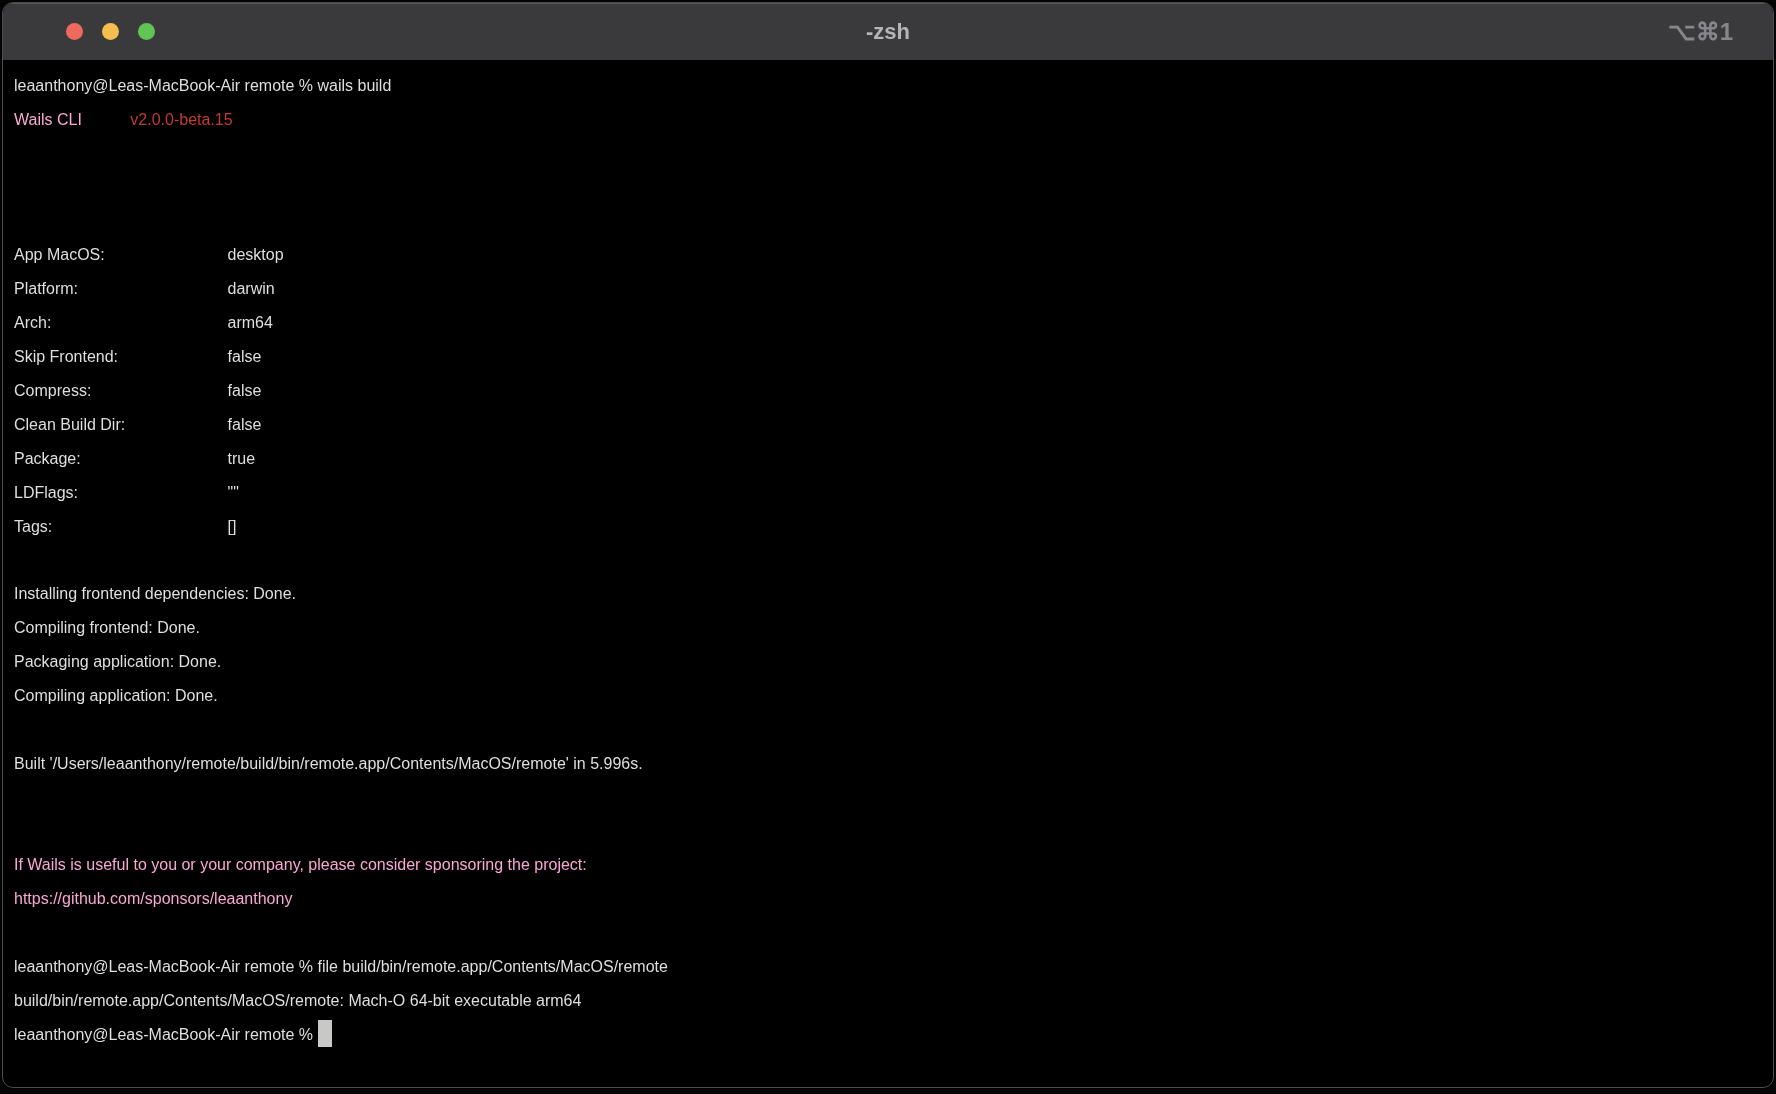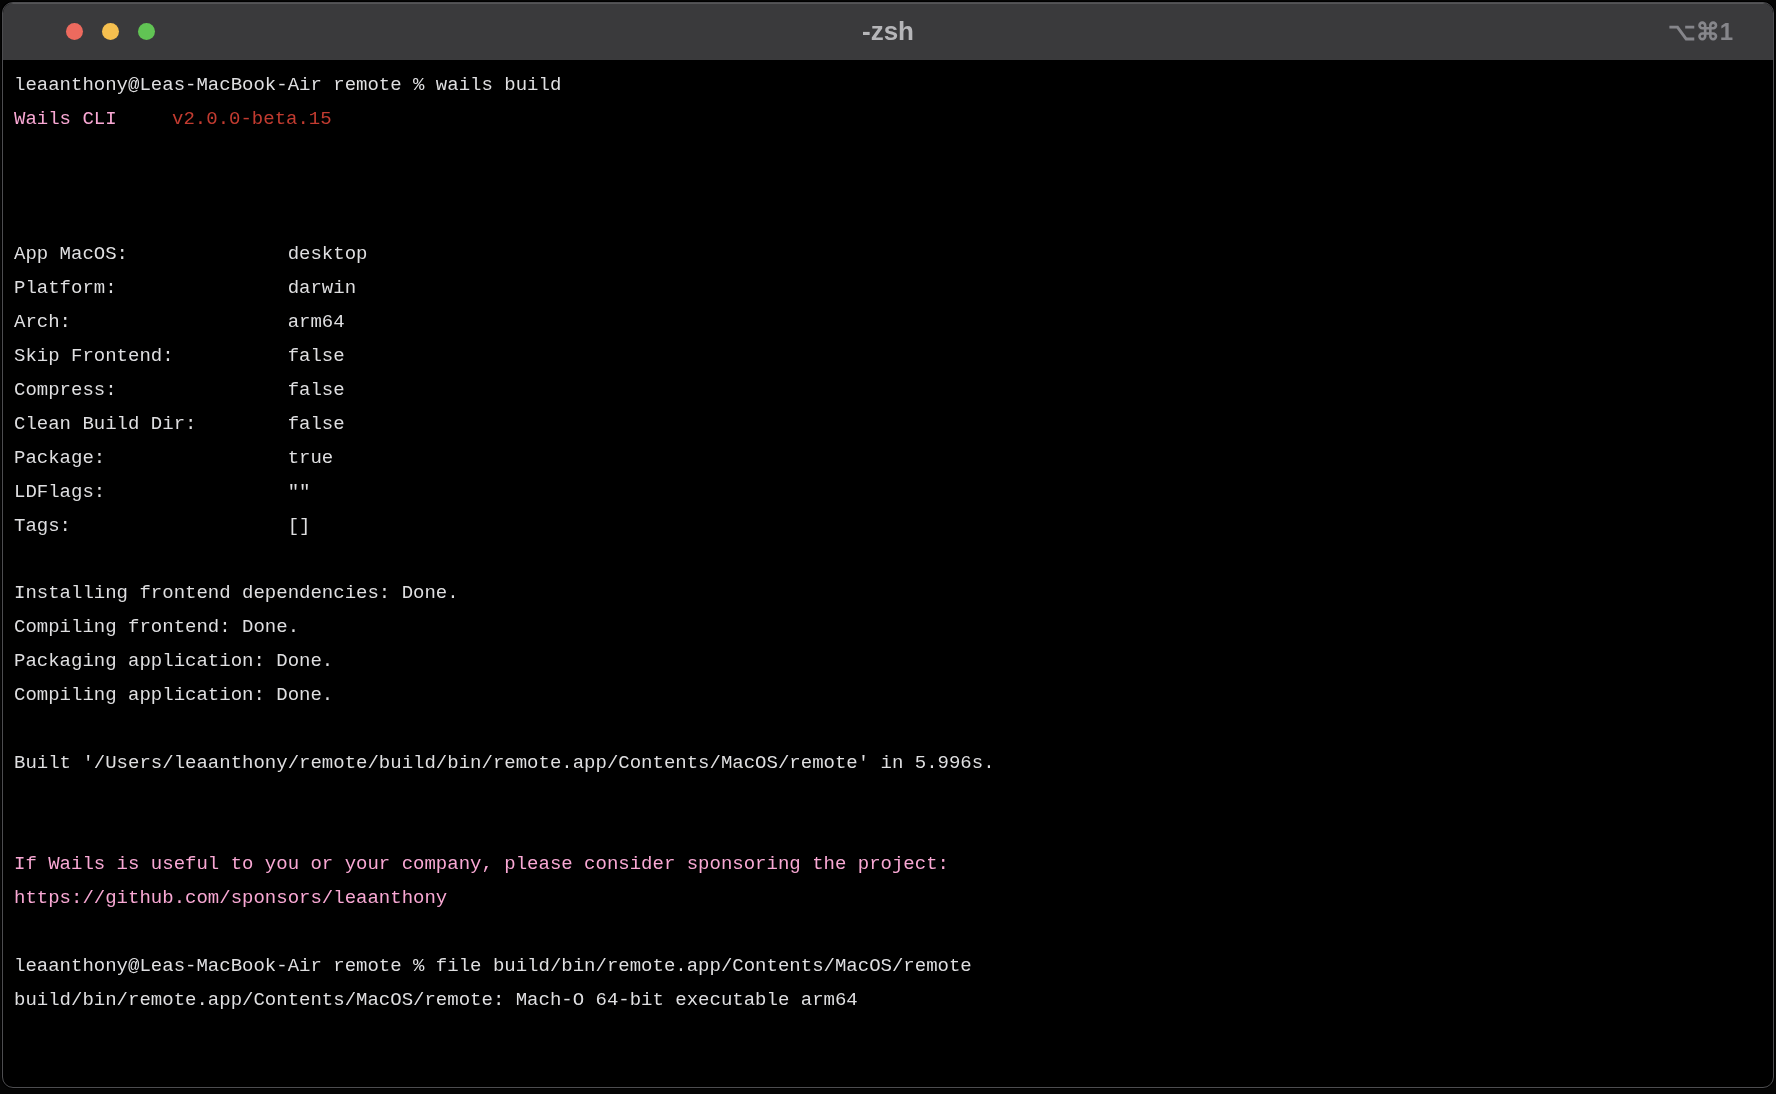--- a/index.html
+++ b/index.html
@@ -11,28 +11,28 @@
           background:#000;border:1px solid #4d4d50;border-radius:11px;
           overflow:hidden;box-shadow:0 0 0 1px #000;}
   .titlebar{position:relative;height:57px;background:#3a3a3c;
             box-shadow:inset 0 1px 0 rgba(255,255,255,.14);}
   .lights{position:absolute;left:19px;top:20px;display:flex;gap:19px;}
   .light{width:17px;height:17px;border-radius:50%;display:inline-block;}
   .light.red{background:#ed6a5e;}
   .light.yellow{background:#f5bf4f;}
   .light.green{background:#61c454;}
   .title{position:absolute;left:0;right:0;top:0;height:57px;line-height:57px;
-         text-align:center;color:#b6b6b9;font-weight:700;font-size:26px;}
+         text-align:center;color:#b6b6b9;font-weight:700;font-size:22px;}
   .shortcut{position:absolute;right:40px;top:0;height:57px;line-height:57px;
             color:#86868b;font-weight:700;font-size:24px;}
 
   
   .screen{padding:9px 10px 0 11px;background:#000;
-          font-family:Liberation Mono, monospace;
-          font-size:19px;color:#dfdfe1;}
+          font-family:Liberation Sans, sans-serif;
+          font-size:16px;color:#dfdfe1;}
   .tl{height:33.9px;line-height:33.9px;white-space:pre;}
   .cfg-label{display:inline-block;width:24ch;}
   .yellow{color:#f9a8d4;}
   .red{color:#c23b30;margin-left:44px;}
   .cursor{display:inline-block;width:14px;height:27px;background:#c8c8c6;
           vertical-align:middle;margin-top:-4px;}
 </style>
 </head>
 <body>
 
@@ -83,15 +83,16 @@
     <div class="tl"></div>
 
     <div class="tl"><span class="yellow">If Wails is useful to you or your company, please consider sponsoring the project:</span></div>
     <div class="tl"><span class="yellow">https://github.com/sponsors/leaanthony</span></div>
 
     <div class="tl"></div>
 
     <div class="tl"><span>leaanthony@Leas-MacBook-Air remote % file build/bin/remote.app/Contents/MacOS/remote</span></div>
     <div class="tl"><span>build/bin/remote.app/Contents/MacOS/remote: Mach-O 64-bit executable arm64</span></div>
 
+    <div class="tl"><span>leaanthony@Leas-MacBook-Air remote % </span><span class="cursor"></span></div>
 
   </div>
 </div>
 
 </body></html>

